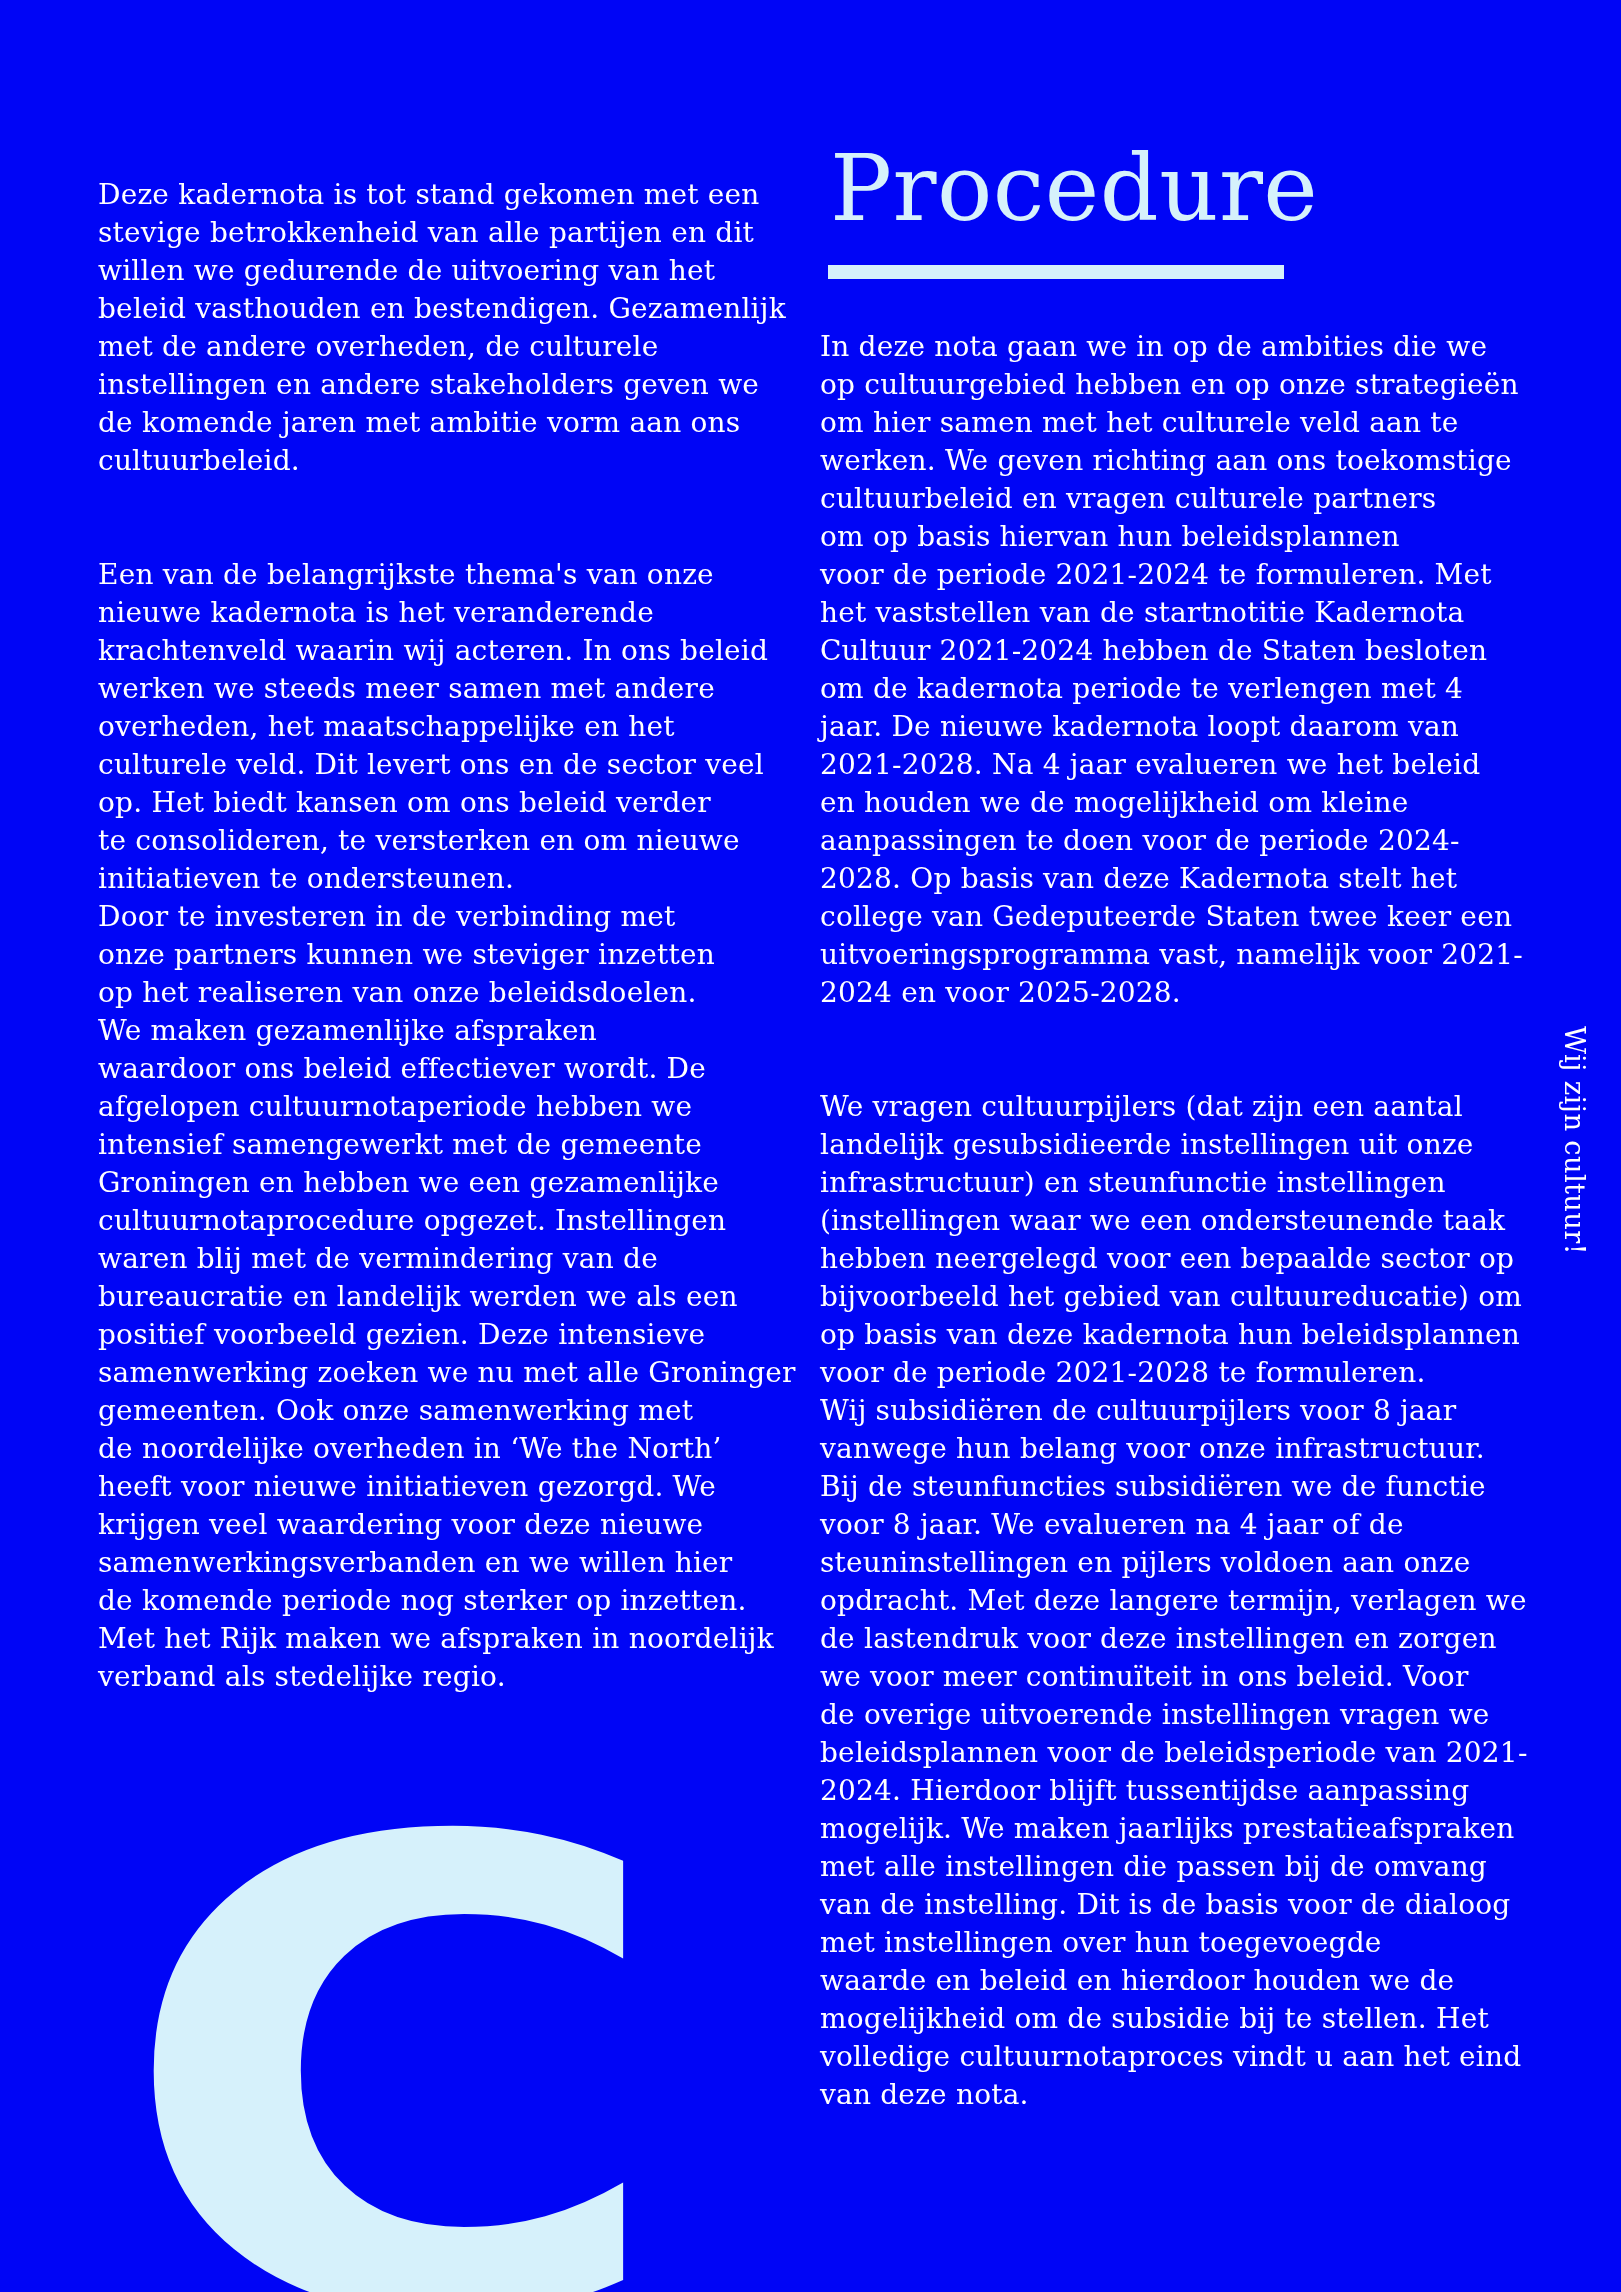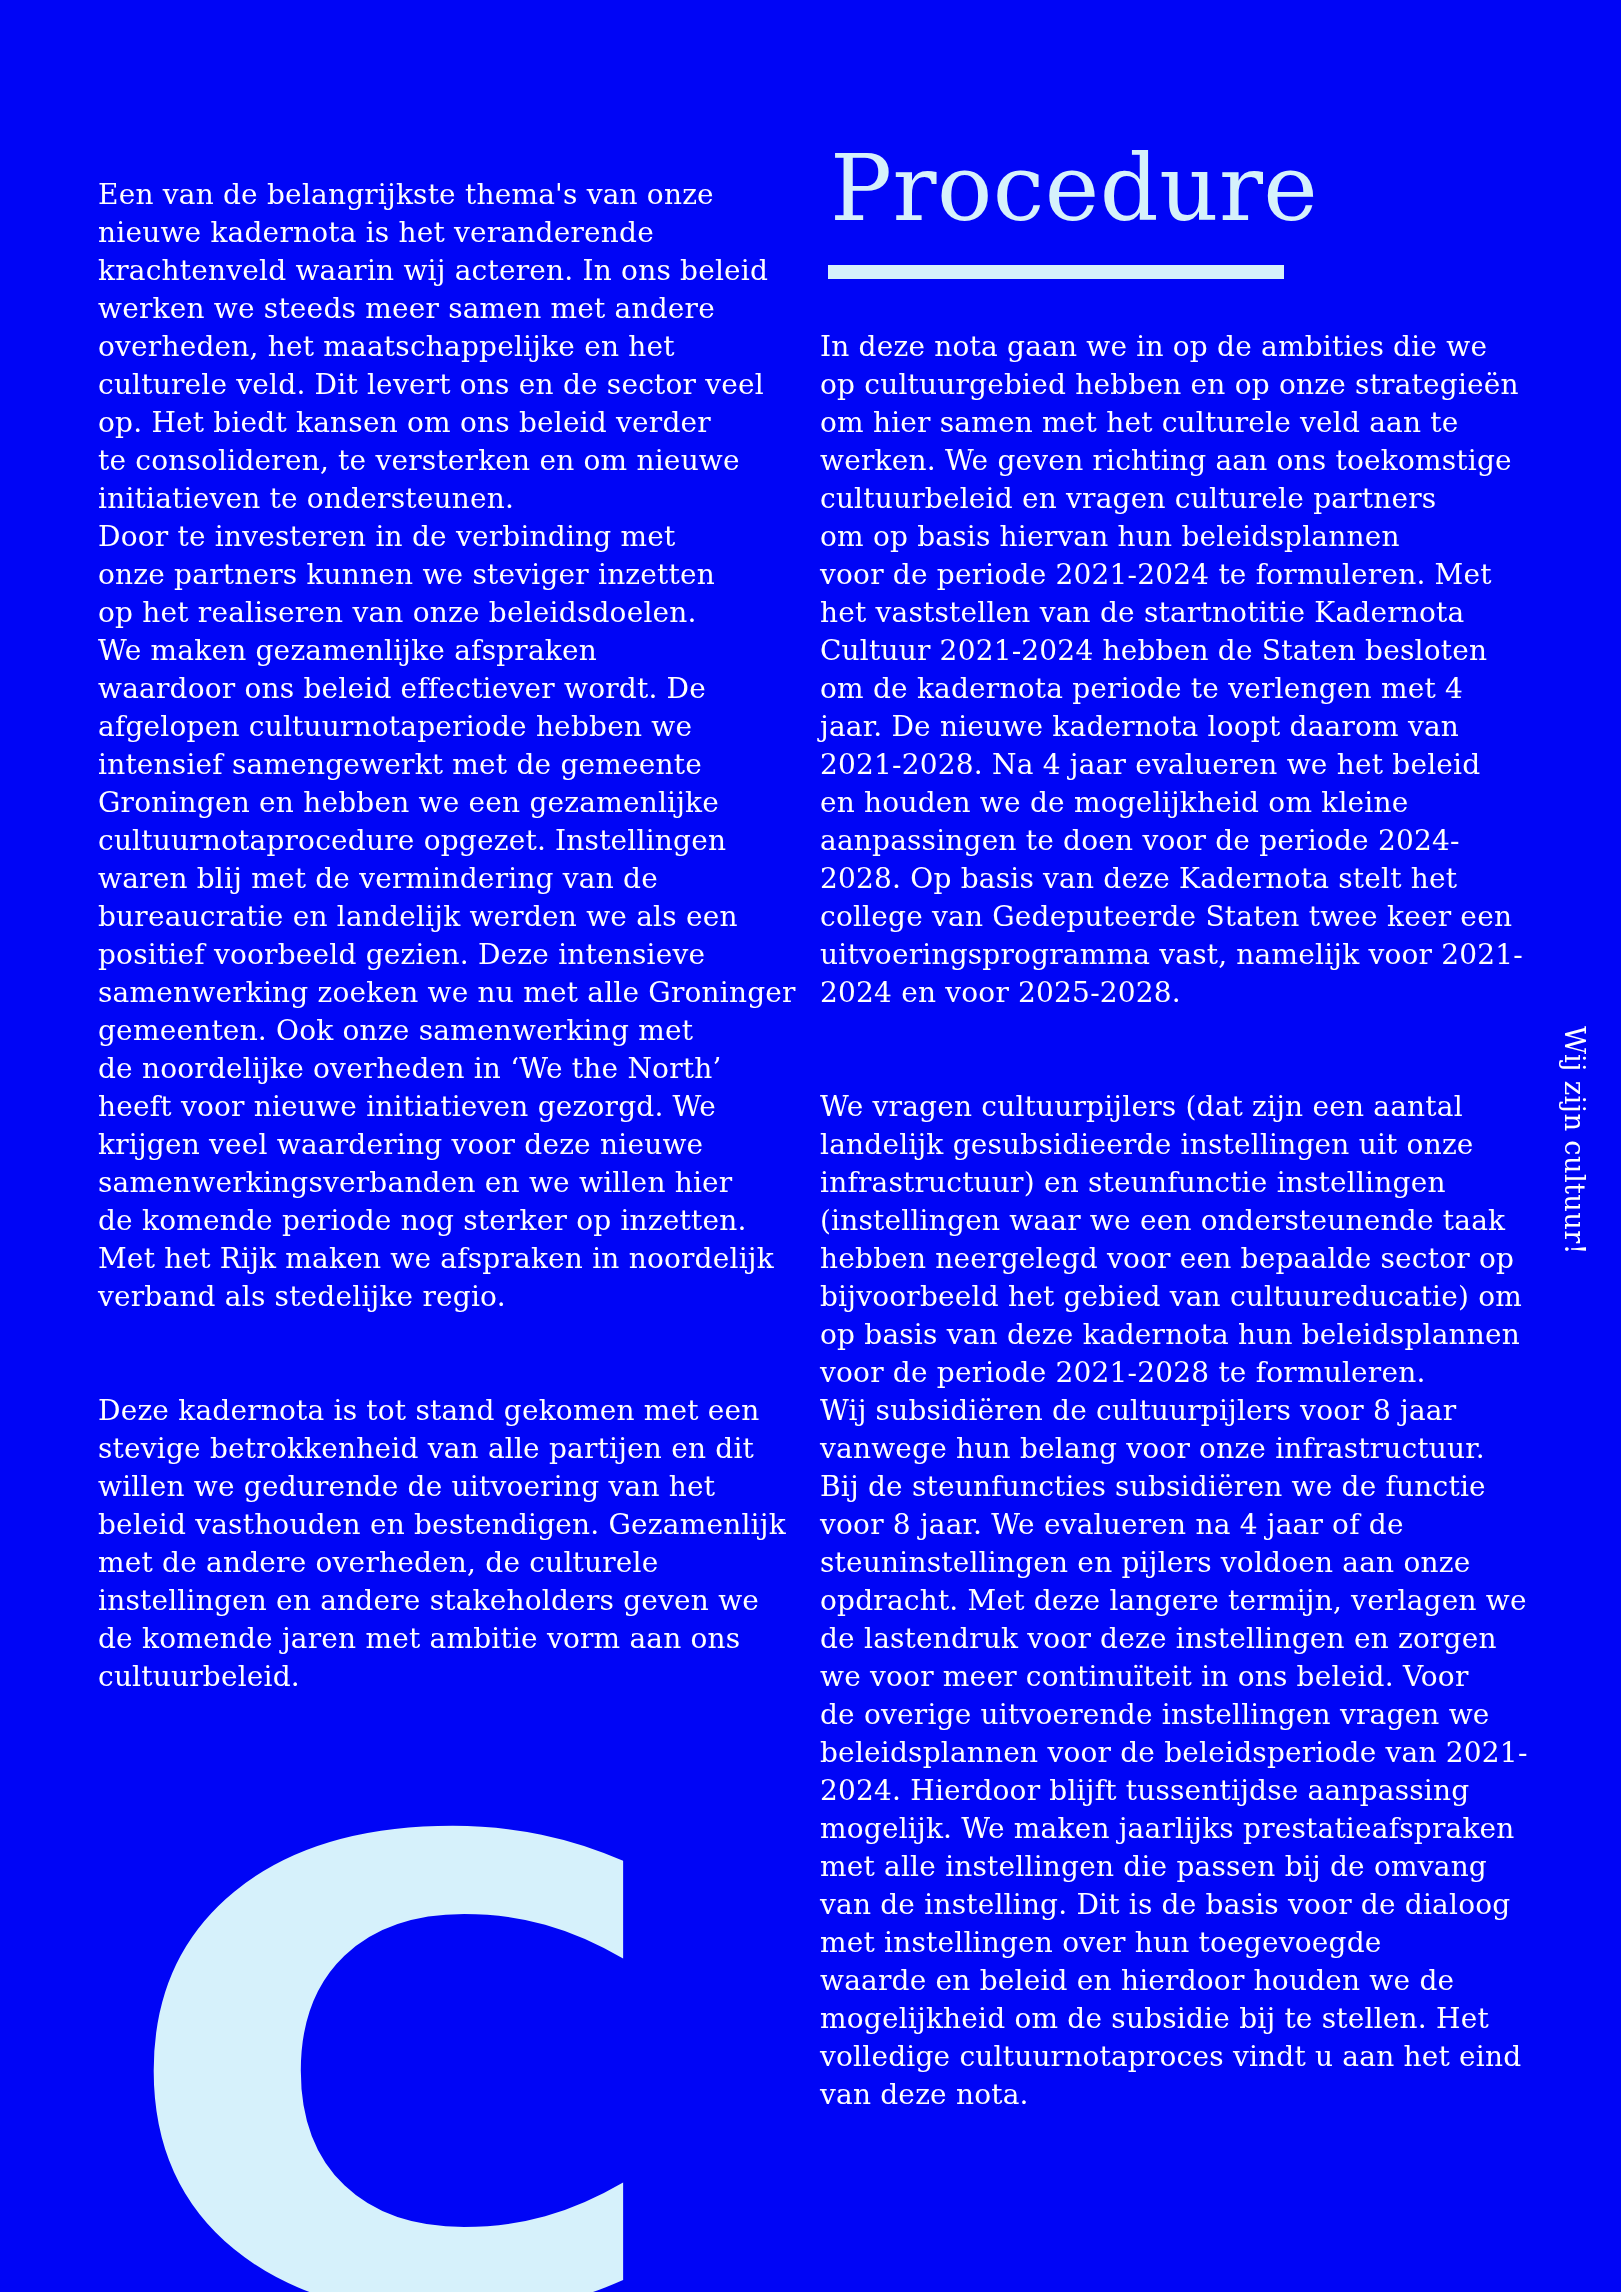--- a/index.html
+++ b/index.html
@@ -77,20 +77,28 @@
   }
 </style>
 </head>
 <body>
 
 <div class="page">
 
   <div class="watermark">C</div>
 
   <div class="body-text left-col">
+    <p>Deze kadernota is tot stand gekomen met een
+stevige betrokkenheid van alle partijen en dit
+willen we gedurende de uitvoering van het
+beleid vasthouden en bestendigen. Gezamenlijk
+met de andere overheden, de culturele
+instellingen en andere stakeholders geven we
+de komende jaren met ambitie vorm aan ons
+cultuurbeleid.</p>
     <p>Een van de belangrijkste thema's van onze
 nieuwe kadernota is het veranderende
 krachtenveld waarin wij acteren. In ons beleid
 werken we steeds meer samen met andere
 overheden, het maatschappelijke en het
 culturele veld. Dit levert ons en de sector veel
 op. Het biedt kansen om ons beleid verder
 te consolideren, te versterken en om nieuwe
 initiatieven te ondersteunen.
 Door te investeren in de verbinding met
@@ -107,28 +115,20 @@
 positief voorbeeld gezien. Deze intensieve
 samenwerking zoeken we nu met alle Groninger
 gemeenten. Ook onze samenwerking met
 de noordelijke overheden in ‘We the North’
 heeft voor nieuwe initiatieven gezorgd. We
 krijgen veel waardering voor deze nieuwe
 samenwerkingsverbanden en we willen hier
 de komende periode nog sterker op inzetten.
 Met het Rijk maken we afspraken in noordelijk
 verband als stedelijke regio.</p>
-    <p>Deze kadernota is tot stand gekomen met een
-stevige betrokkenheid van alle partijen en dit
-willen we gedurende de uitvoering van het
-beleid vasthouden en bestendigen. Gezamenlijk
-met de andere overheden, de culturele
-instellingen en andere stakeholders geven we
-de komende jaren met ambitie vorm aan ons
-cultuurbeleid.</p>
   </div>
 
   <h1 class="section-heading">Procedure</h1>
   <div class="heading-rule"></div>
 
   <div class="body-text right-col">
     <p>In deze nota gaan we in op de ambities die we
 op cultuurgebied hebben en op onze strategieën
 om hier samen met het culturele veld aan te
 werken. We geven richting aan ons toekomstige

